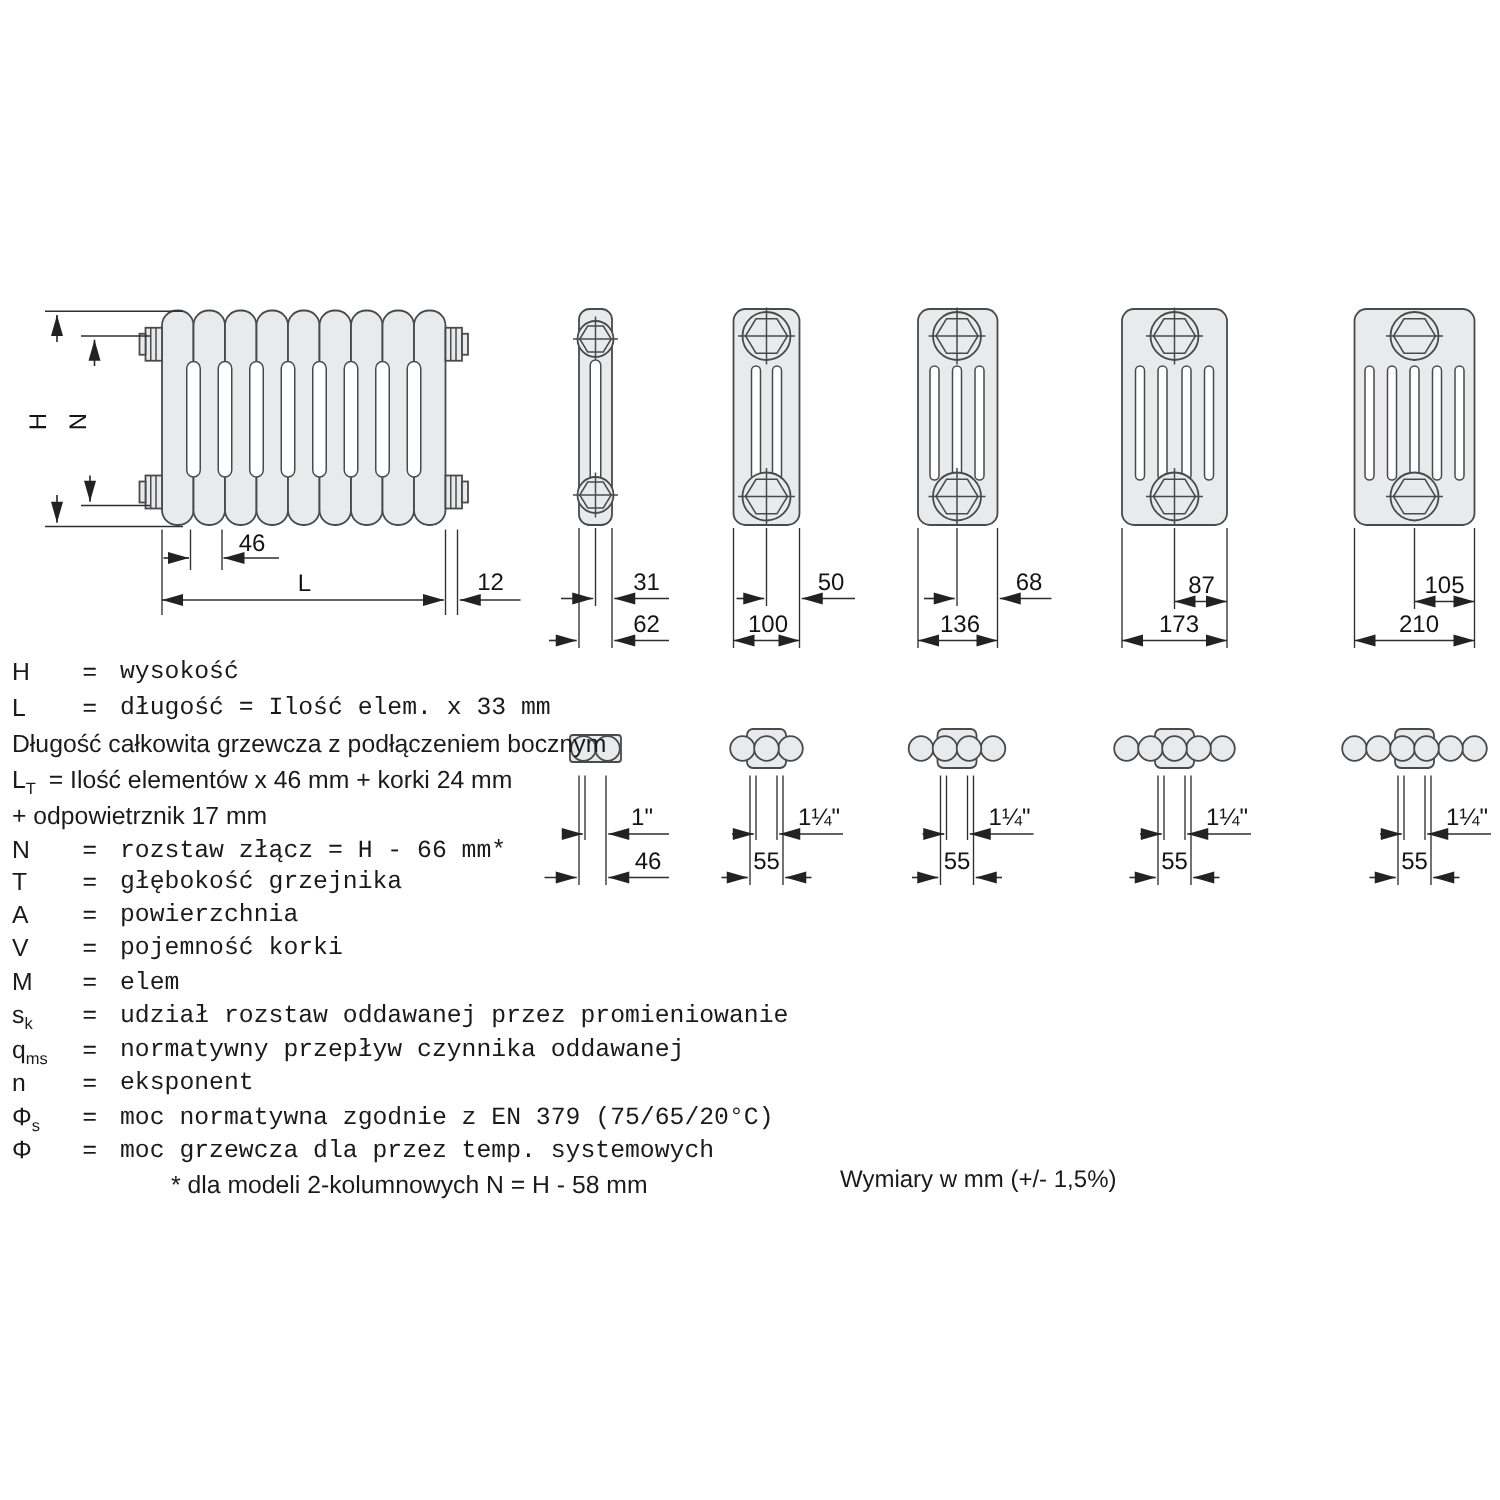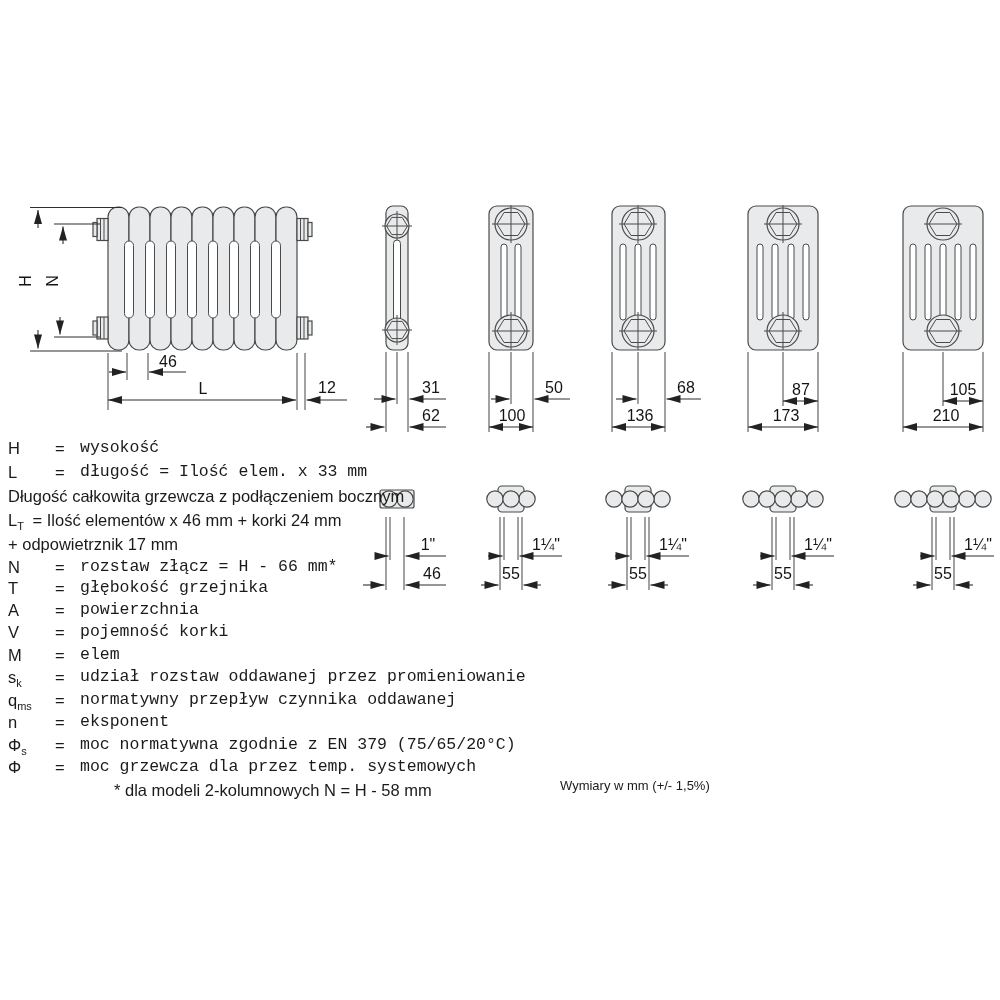--- a/index.html
+++ b/index.html
@@ -13,21 +13,21 @@
   .ext{stroke:#2f2f2f;stroke-width:0.9;fill:none;}
   .dimtxt{font-family:"Liberation Sans",sans-serif;font-size:16px;fill:#141414;}
   .legend-row{position:absolute;left:0;top:0;height:22px;white-space:nowrap;
               font-size:16.5px;line-height:20px;}
   .lsym{position:absolute;left:8px;}
   .leq{position:absolute;left:55px;}
   .ltxt{position:absolute;left:80px;font-family:Liberation Mono, monospace;}
   .flow{left:8px;}
   .flow-ind{left:78px;margin-left:36px;}
   sub{font-size:11px;}
-  .footnote{position:absolute;left:560px;top:778px;font-size:13px;white-space:nowrap;}
+  .footnote{position:absolute;left:560px;top:778px;font-size:16px;white-space:nowrap;}
 </style>
 </head>
 <body>
 
 <div id="page">
 
 <svg width="1000" height="1000" viewBox="0 0 1000 1000">
   <defs>
     <marker id="aE" markerUnits="userSpaceOnUse" markerWidth="16" markerHeight="10" refX="15" refY="5" orient="auto">
       <path d="M1,1 L15,5 L1,9 Z" fill="#222"></path>

